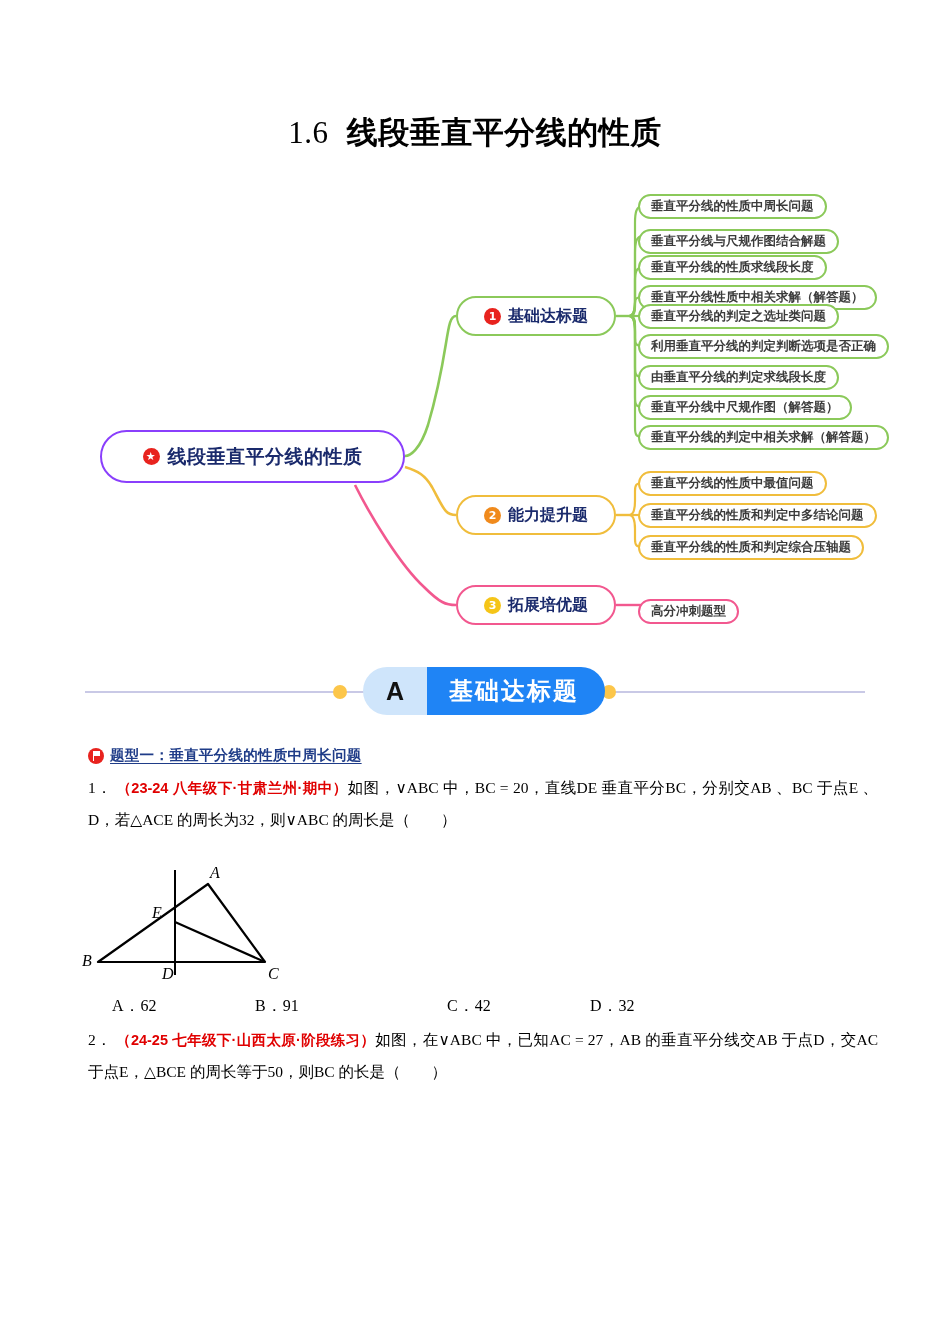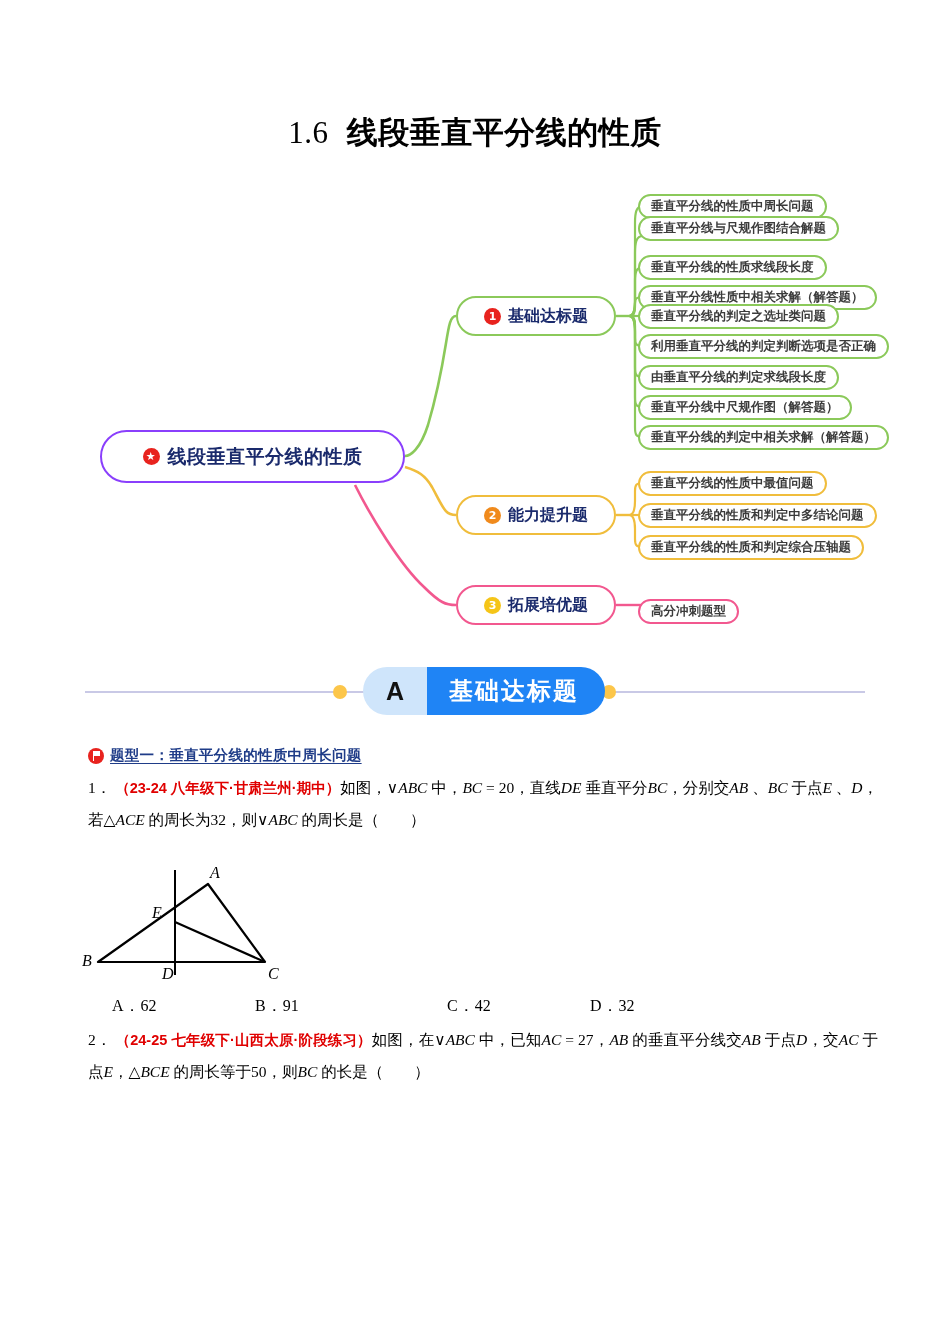--- a/index.html
+++ b/index.html
@@ -153,21 +153,21 @@
     position:absolute;left:88px;width:790px;
     font-family:"Liberation Serif", serif;
     font-size:15.5px;color:#000;
     line-height:31px;
     text-align:justify;
   }
   .q1{top:772px;}
   .q2{top:1024px;}
   .q-num{font-family:"Liberation Serif", serif;}
   .src{color:#e00000;font-weight:bold;font-family:"Liberation Sans", sans-serif;font-size:14.5px;}
-  .mi{font-style:italic;font-family:"Liberation Serif", serif;}
+  .mi{font-family:"Liberation Serif", serif;}
   .tri-glitch{font-family:"DejaVu Sans", sans-serif;font-style:normal;}
   .num-lit{font-family:"Liberation Serif", serif;}
 
   
   .figure{position:absolute;left:80px;top:862px;width:230px;height:118px;}
 
   
   .options{
     position:absolute;left:112px;top:996px;width:700px;
     font-family:"Liberation Serif", serif;font-size:16px;color:#000;
@@ -227,21 +227,21 @@
       <span class="num-badge b2">2</span>
       <span>能力提升题</span>
     </div>
 
     <div class="node node-l1 pink">
       <span class="num-badge b3">3</span>
       <span>拓展培优题</span>
     </div>
 
     <div class="leaf green" style="top:19px">垂直平分线的性质中周长问题</div>
-    <div class="leaf green" style="top:41px">垂直平分线与尺规作图结合解题</div>
+    <div class="leaf green" style="top:54px">垂直平分线与尺规作图结合解题</div>
     <div class="leaf green" style="top:80px">垂直平分线的性质求线段长度</div>
     <div class="leaf green" style="top:110px">垂直平分线性质中相关求解（解答题）</div>
     <div class="leaf green" style="top:129px">垂直平分线的判定之选址类问题</div>
     <div class="leaf green" style="top:159px">利用垂直平分线的判定判断选项是否正确</div>
     <div class="leaf green" style="top:190px">由垂直平分线的判定求线段长度</div>
     <div class="leaf green" style="top:250px">垂直平分线的判定中相关求解（解答题）</div>
     <div class="leaf green" style="top:220px">垂直平分线中尺规作图（解答题）</div>
 
     <div class="leaf yellow" style="top:296px">垂直平分线的性质中最值问题</div>
     <div class="leaf yellow" style="top:328px">垂直平分线的性质和判定中多结论问题</div>

